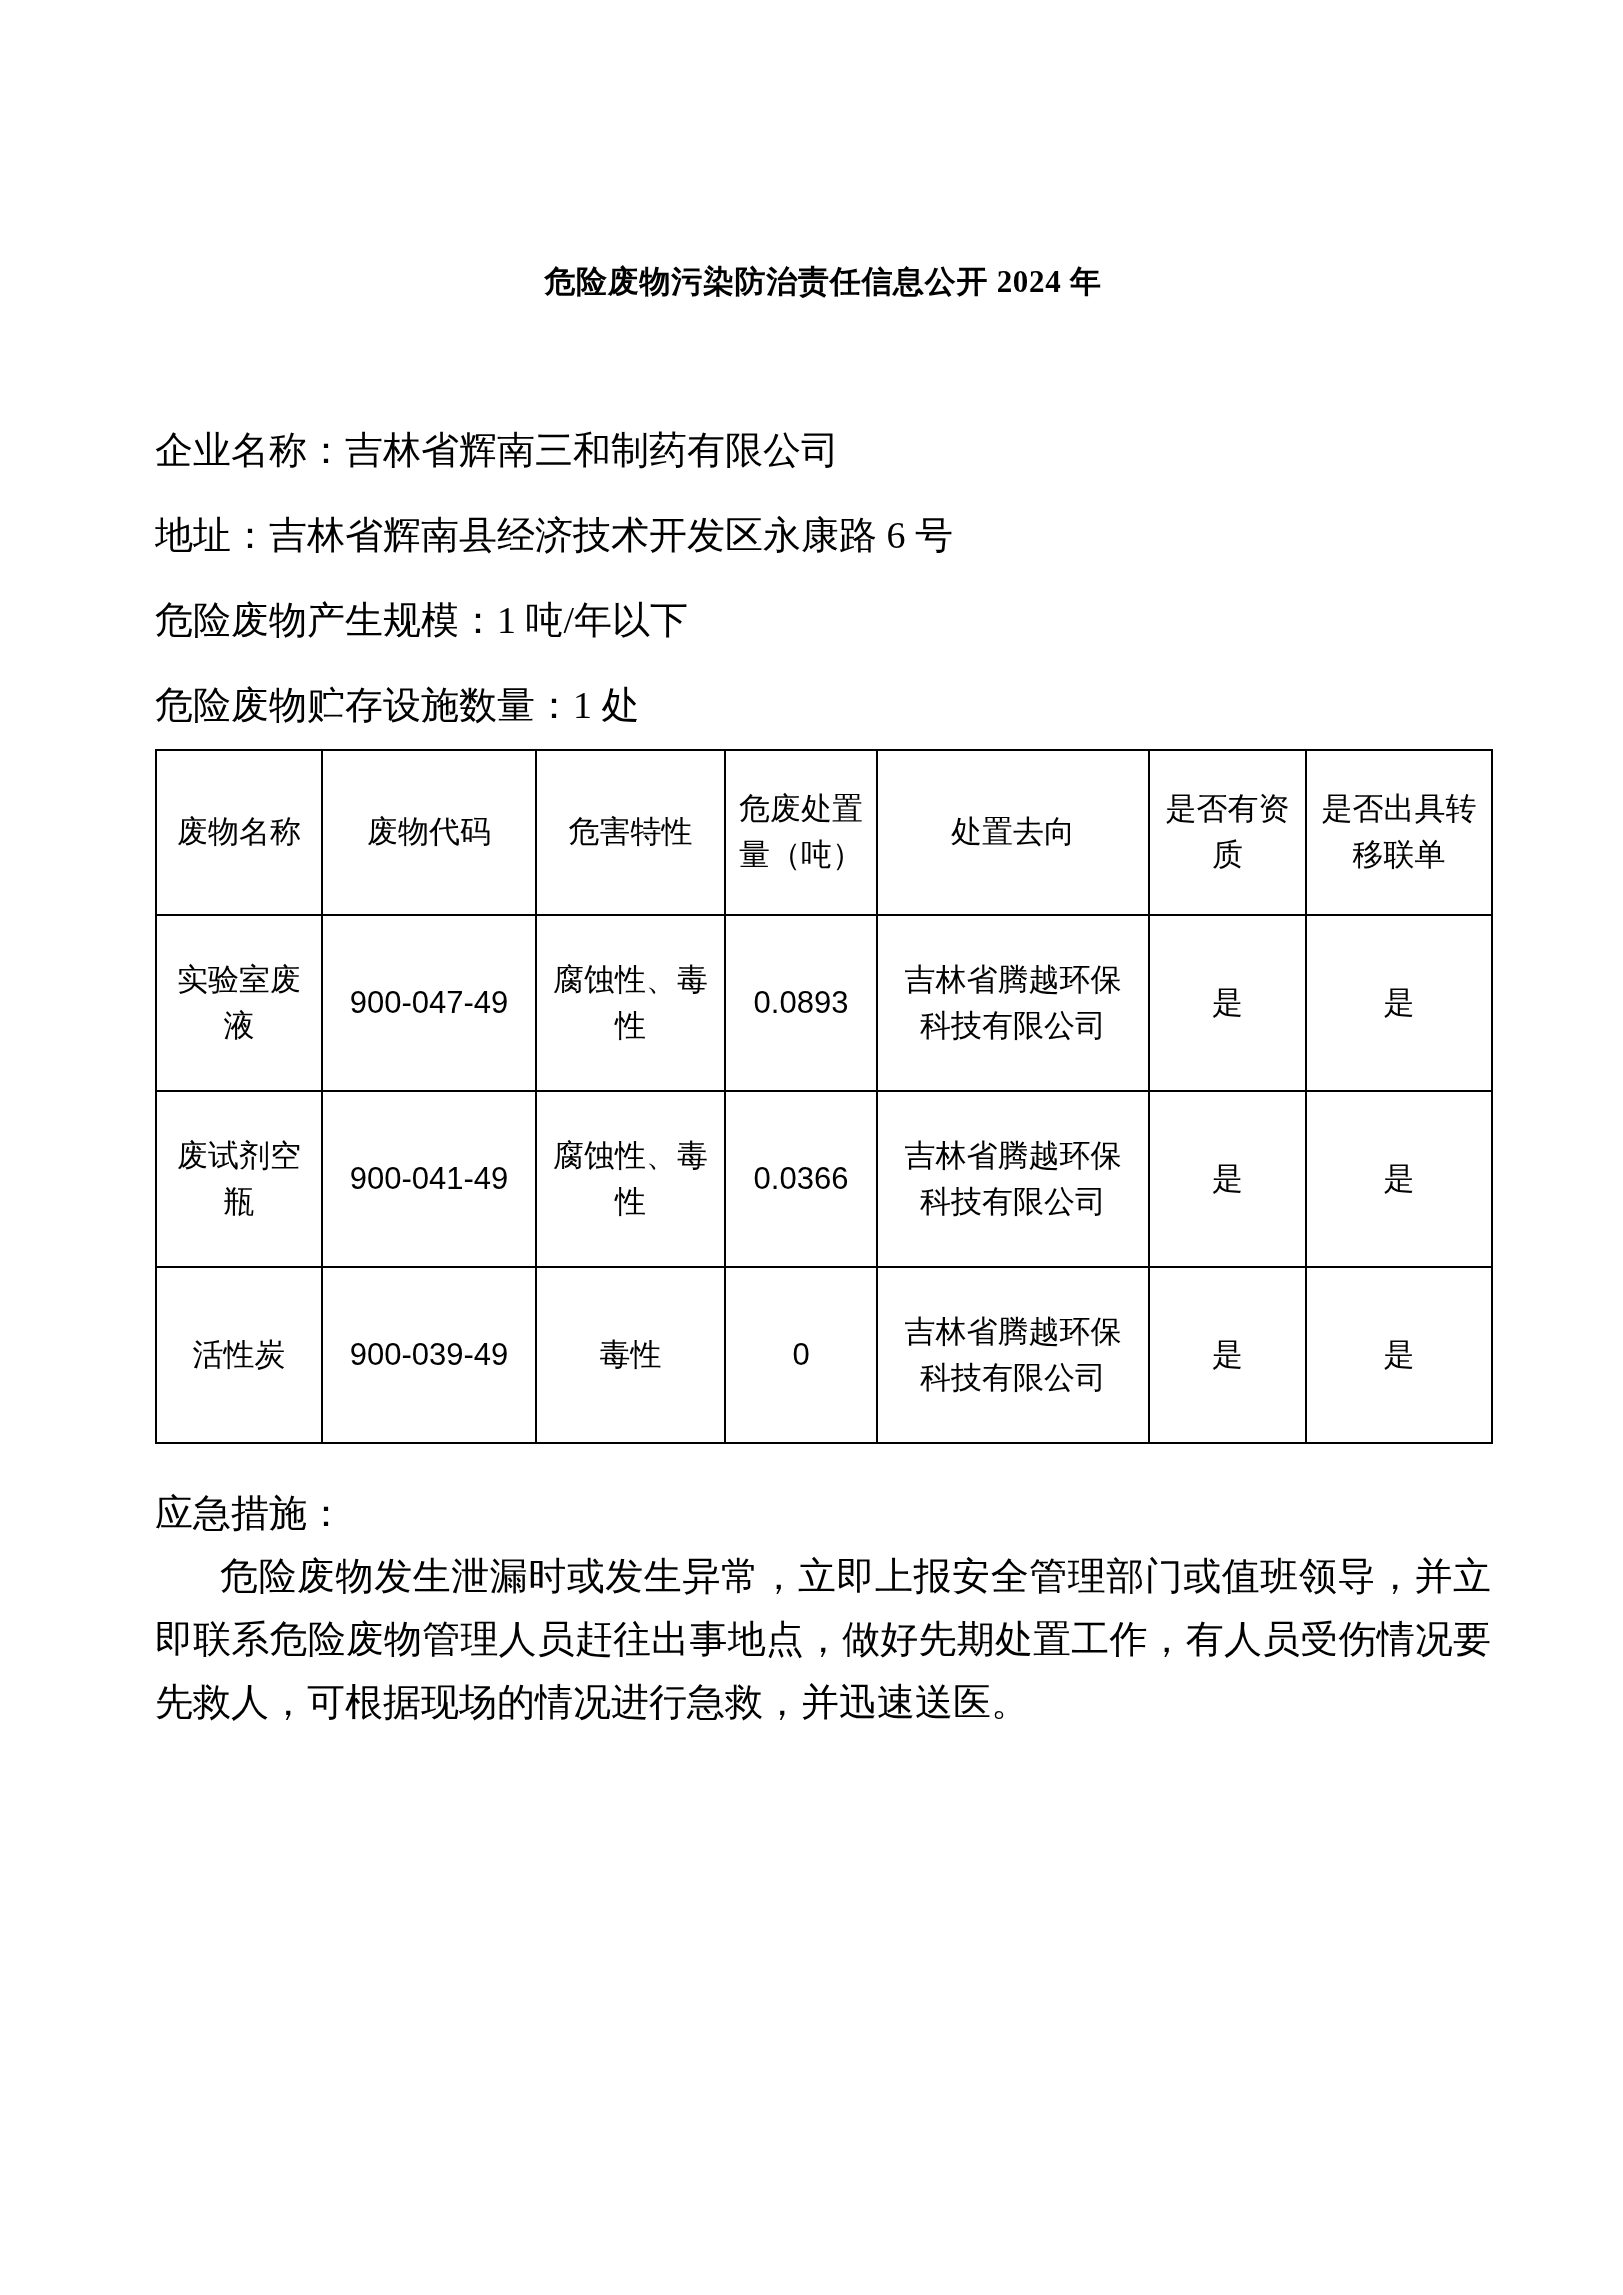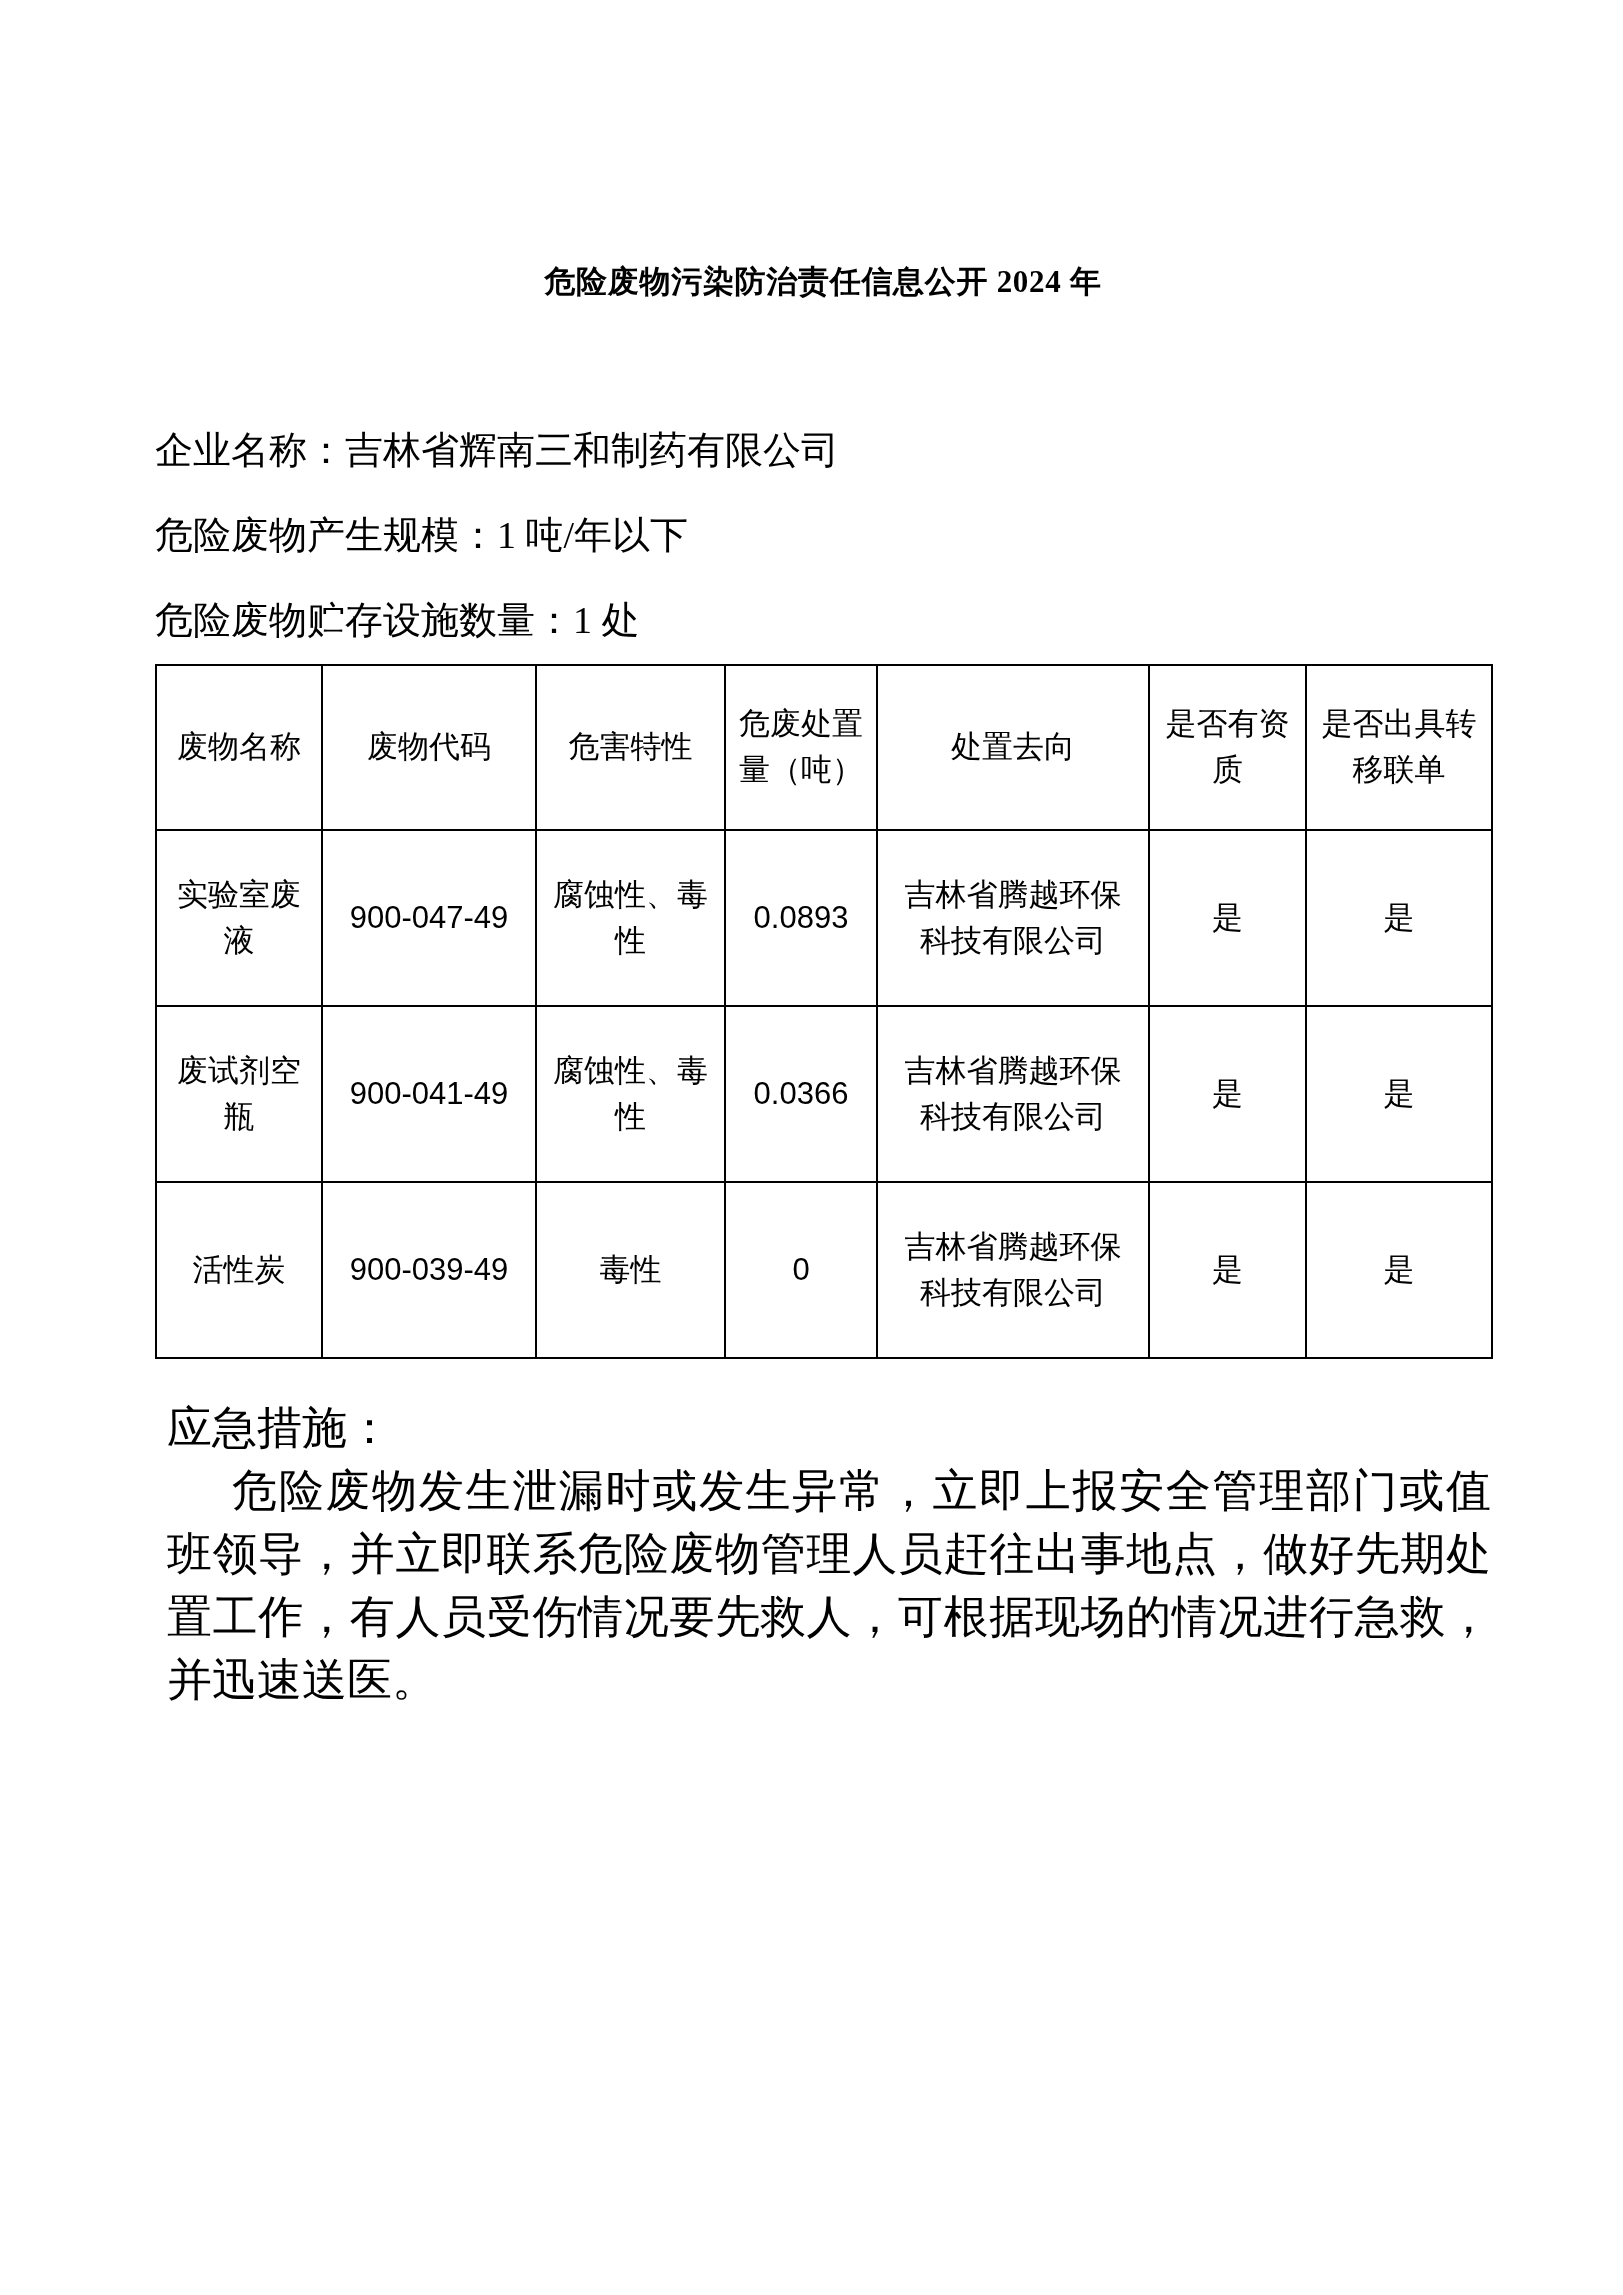--- a/index.html
+++ b/index.html
@@ -52,41 +52,41 @@
     overflow: hidden;
   }
   .waste-table thead tr { height: 165px; }
   .waste-table tbody tr { height: 176px; }
   .num {
     font-family: "Liberation Sans", "DejaVu Sans", sans-serif;
     font-weight: bold;
   }
   .emergency {
     margin-top: 38px;
-    font-size: 45px;
+    font-size: 38px;
     line-height: 63px;
-    margin-left: 12px;
   }
   .emg-heading {
     text-align: left;
   }
   .emg-para {
     text-align: justify;
     text-indent: 65px;
   }
 </style>
 </head>
 <body>
 
 <div class="content">
 
   <h1 class="doc-title">危险废物污染防治责任信息公开 2024 年</h1>
 
   <div class="info-block">
     <p class="info-line"><span>企业名称：</span><span>吉林省辉南三和制药有限公司</span></p>
+    <p class="info-line"><span>地址：</span><span>吉林省辉南县经济技术开发区永康路 6 号</span></p>
     <p class="info-line"><span>危险废物产生规模：</span><span>1 吨/年以下</span></p>
     <p class="info-line"><span>危险废物贮存设施数量：</span><span>1 处</span></p>
   </div>
 
   <table class="waste-table">
     <colgroup>
       <col style="width:166px">
       <col style="width:214px">
       <col style="width:189px">
       <col style="width:152px">

